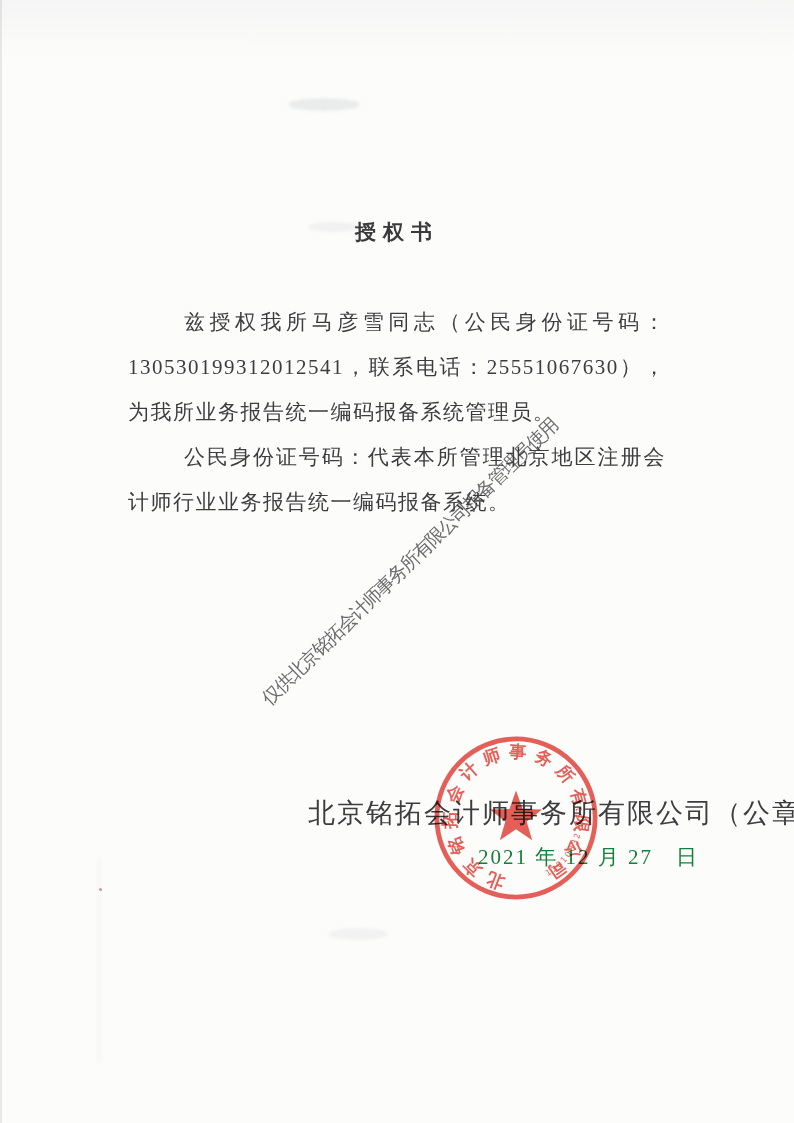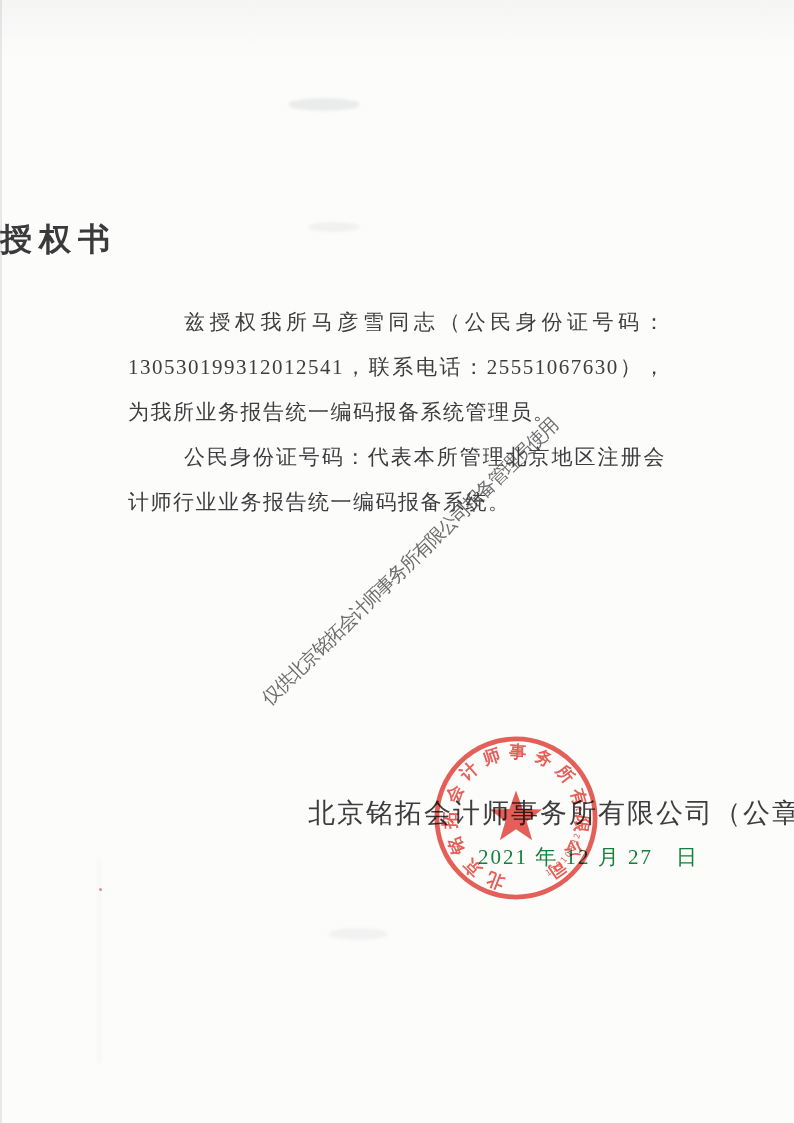--- a/index.html
+++ b/index.html
@@ -13,21 +13,21 @@
     position:absolute;left:0;top:0;width:794px;height:60px;
     background:linear-gradient(to bottom, rgba(90,95,105,.045), rgba(0,0,0,0));
     pointer-events:none;
   }
   .edge-line{
     position:absolute;left:0;top:0;width:2px;height:1123px;
     background:rgba(60,60,70,.10);
   }
   .doc-title{
     position:absolute;left:0;top:218px;width:794px;
-    text-align:left;font-size:32px;font-weight:bold;
+    text-align:center;font-size:21px;font-weight:bold;
     letter-spacing:7px;color:#3a3a3c;
   }
   .body-text{
     position:absolute;left:128px;top:300px;width:538px;
     font-size:21px;line-height:45px;color:#3d3d40;
   }
   .body-text p{
     margin:0;text-indent:56px;text-align:justify;
     text-justify:inter-character;letter-spacing:1.5px;
   }

